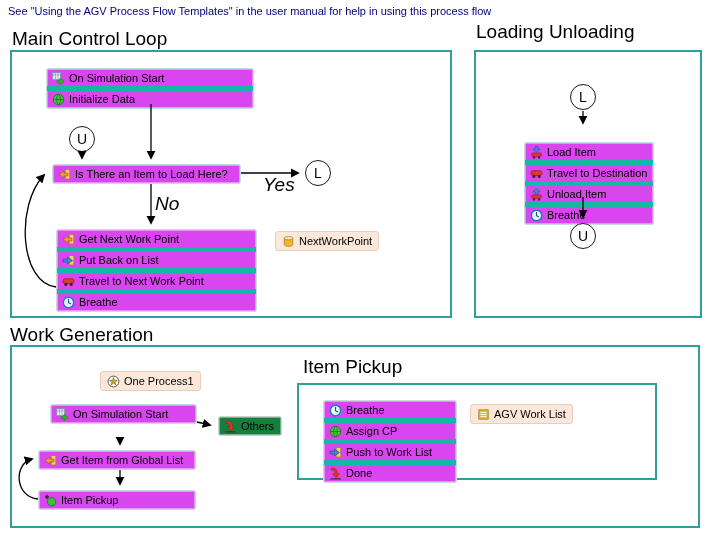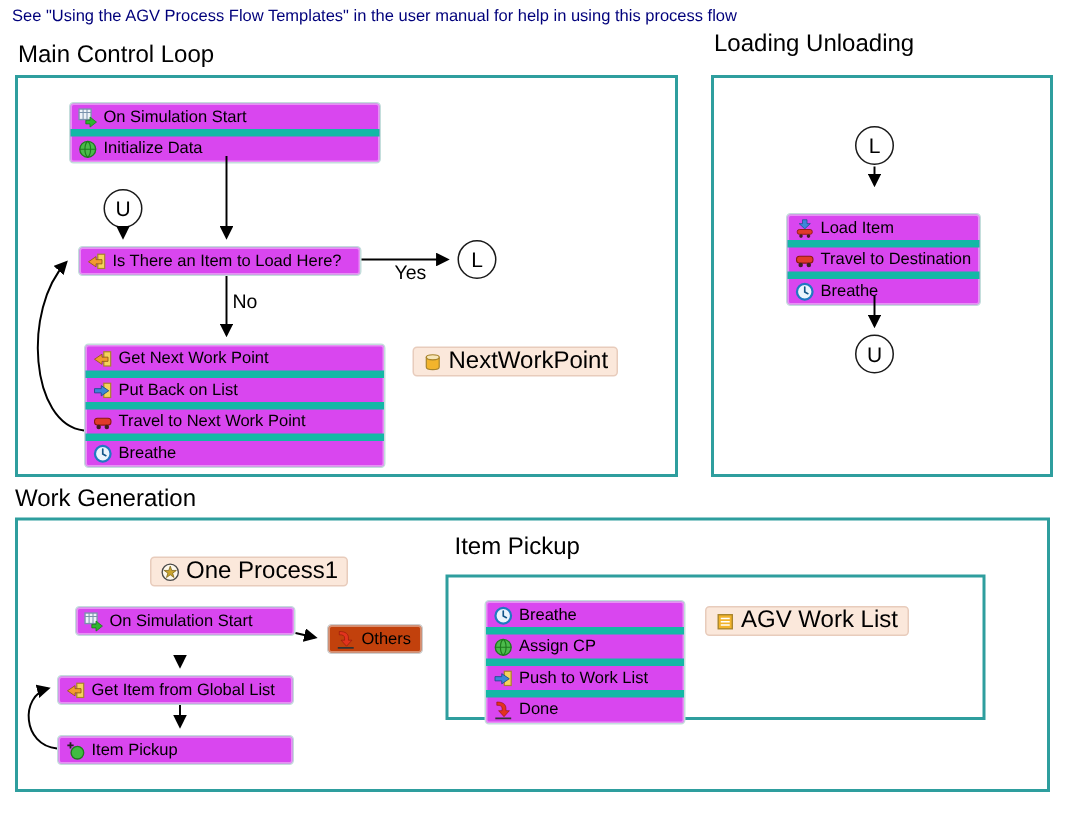--- a/index.html
+++ b/index.html
@@ -1,34 +1,34 @@
 <!DOCTYPE html>
 <html><head>
 <meta charset="utf-8">
 <style>
   html,body{margin:0;padding:0;background:#fff;}
   .stage{position:relative;width:714px;height:543px;background:#ffffff;
          font-family:"Liberation Sans",sans-serif;overflow:hidden;}
   .note{position:absolute;left:8px;top:5px;font-size:11px;color:#00007B;white-space:nowrap;}
-  .ptitle{position:absolute;font-size:16px;color:#000;white-space:nowrap;}
+  .ptitle{position:absolute;font-size:19px;color:#000;white-space:nowrap;}
   .panel{position:absolute;border:2px solid #2E9E9E;background:#fff;box-sizing:border-box;}
   .block{position:absolute;background:#d946ef;border:1px solid #C4DEDC;border-radius:3px;
          padding:1px 0;box-shadow:0 0 0 1px rgba(255,255,255,.4) inset;}
-  .block.plain{background:#c2410c;border-color:#CFCFCF;}
+  .block.plain{background:#15803d;border-color:#CFCFCF;}
   .row{display:flex;align-items:center;gap:4px;height:16px;padding:0 5px;
        font-size:11px;color:#000;white-space:nowrap;}
   .row + .row{border-top:5px solid #14b8a6;text-align:center;}
   .ic{width:13px;height:13px;flex:0 0 13px;}
   .tag{position:absolute;display:flex;align-items:center;gap:4px;background:#FBE8DB;
        border:1px solid #E8CCBC;border-radius:3px;padding:0 6px;height:20px;
-       font-size:16px;color:#000;box-sizing:border-box;white-space:nowrap;}
+       font-size:11px;color:#000;box-sizing:border-box;white-space:nowrap;}
   .circle{position:absolute;width:26px;height:26px;border:1.6px solid #1a1a1a;border-radius:50%;
           background:#fff;display:flex;align-items:center;justify-content:center;
           font-size:14px;color:#000;box-sizing:border-box;}
-  .edge-label{position:absolute;font-size:13px;color:#000;white-space:nowrap;}
+  .edge-label{position:absolute;font-size:19px;color:#000;white-space:nowrap;font-style:italic;}
   .arrows{position:absolute;left:0;top:0;pointer-events:none;}
   .defs{position:absolute;width:0;height:0;overflow:hidden;}
 </style>
 </head>
 <body>
 
 <svg class="defs" aria-hidden="true">
   <defs>
     <symbol id="i-simstart" viewBox="0 0 13 13">
       <rect x="0.7" y="0.7" width="8" height="7" fill="#EEF3F8" stroke="#7A93AD" stroke-width="0.9"></rect>
@@ -177,20 +177,26 @@
       <svg class="ic">
           <use href="#i-load"></use>
         </svg>
       <span>Load Item</span>
     </div>
     <div class="row">
       <svg class="ic">
           <use href="#i-travel"></use>
         </svg>
       <span>Travel to Destination</span>
+    </div>
+    <div class="row">
+      <svg class="ic">
+          <use href="#i-unload"></use>
+        </svg>
+      <span>Unload Item</span>
     </div>
     <div class="row">
       <svg class="ic">
           <use href="#i-clock"></use>
         </svg>
       <span>Breathe</span>
     </div>
   </div>
 
   <div class="circle" style="left:570px;top:223px">U</div>

